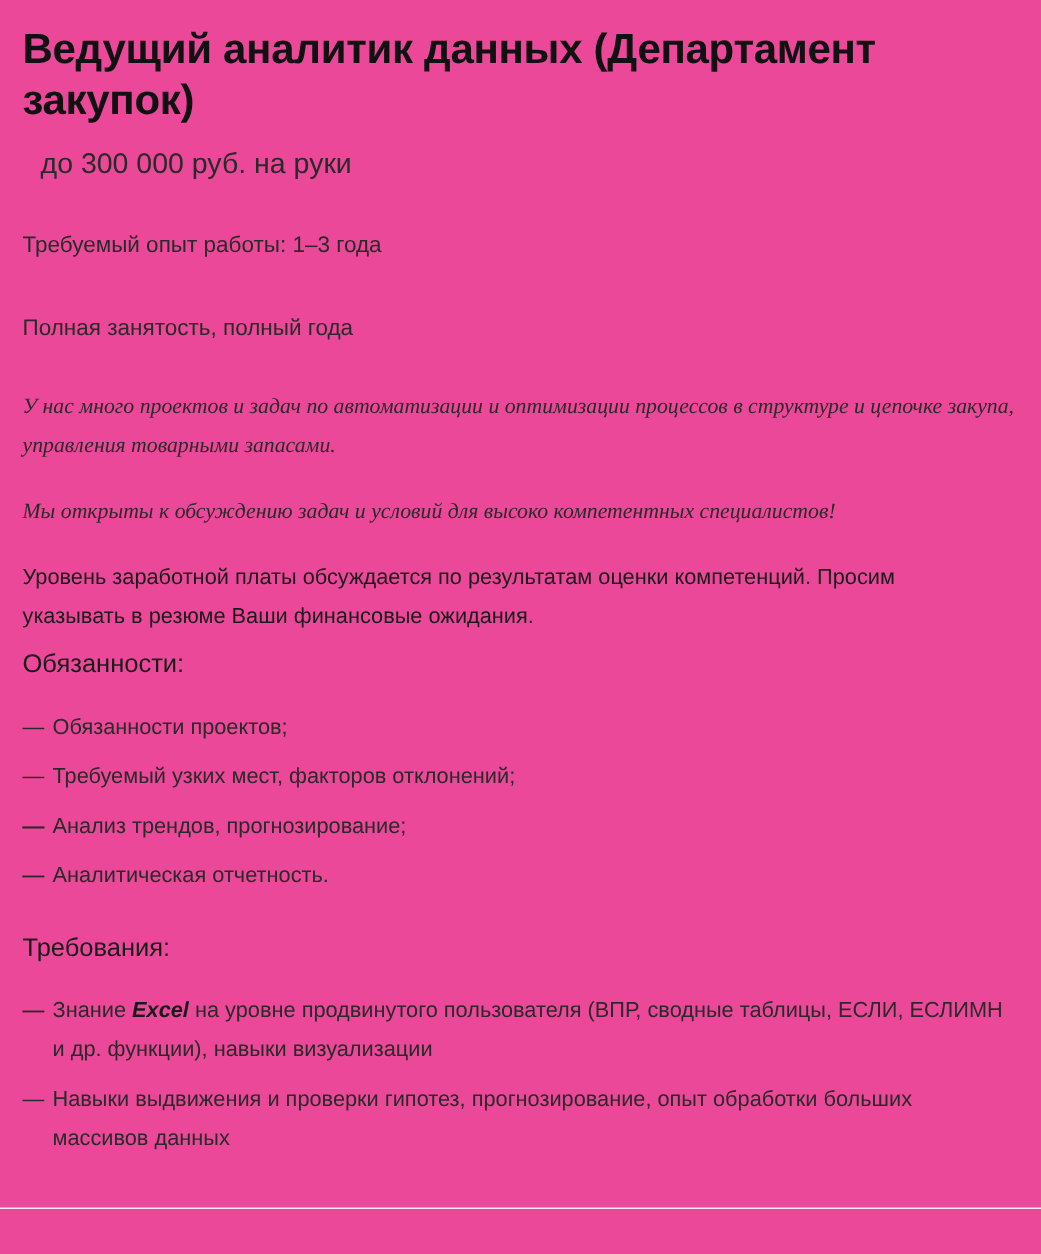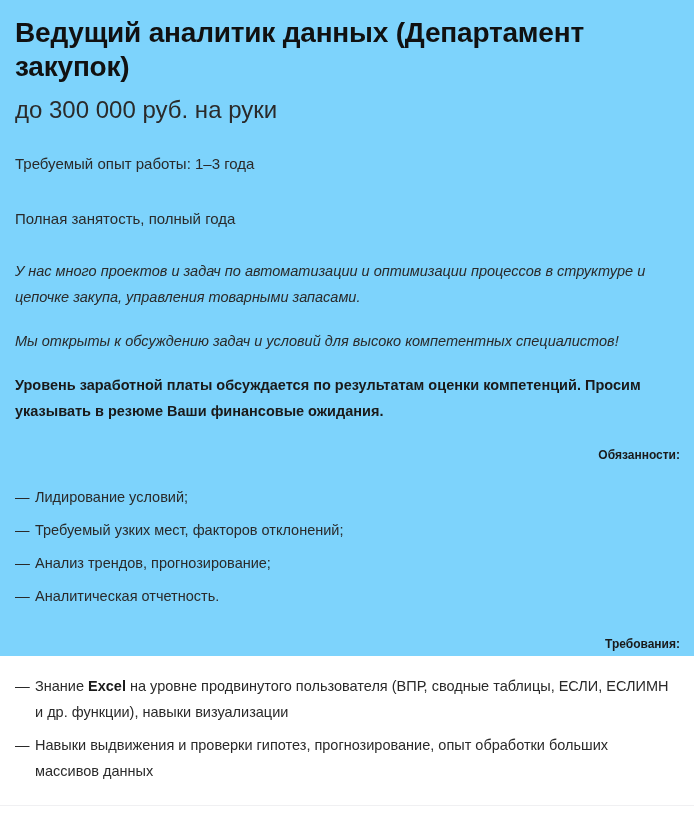--- a/index.html
+++ b/index.html
@@ -12,42 +12,42 @@
     width: 694px;
     height: 836px;
     font-family: "Liberation Sans", sans-serif;
     color: #1f1f1f;
     -webkit-font-smoothing: antialiased;
     overflow: hidden;
   }
   .page {
     box-sizing: border-box;
     width: 694px;
-    height: 656px;
+    height: 836px;
     padding: 16px 14px 0 15px;
-    background: #7dd3fc;
+    background: #ec4899;
     position: relative;
   }
 
   
   .job-title {
     font-size: 28px;
     line-height: 34px;
     font-weight: bold;
     letter-spacing: -0.2px;
     color: #111111;
     margin: 0 0 14px 0;
     max-width: 664px;
   }
   .salary {
-    font-size: 24px;
+    font-size: 19px;
     line-height: 24px;
     font-weight: normal;
     color: #2a2a2a;
-    margin: 0 0 18px 0;
+    margin: 0 0 18px 12px;
   }
 
   
   .meta-list {
     margin: 0 0 26px 0;
     padding: 0;
     list-style: none;
   }
   .meta-item {
     font-size: 15px;
@@ -59,36 +59,36 @@
   
   .para {
     font-size: 14.5px;
     line-height: 26px;
     margin: 0 0 18px 0;
     max-width: 672px;
     color: #2a2a2a;
   }
   .para.italic {
     font-style: italic;
+    font-family: Liberation Serif, serif;
   }
   .para.bold {
-    font-weight: bold;
+    font-weight: normal;
     color: #1a1a1a;
     max-width: 640px;
-    margin-bottom: 20px;
+    margin-bottom: 8px;
   }
 
   
   .section-heading {
-    font-size: 12px;
+    font-size: 17px;
     line-height: 22px;
-    font-weight: bold;
+    font-weight: normal;
     color: #1a1a1a;
     margin: 0 0 18px 0;
-    text-align: right;
   }
 
   
   .dash-list {
     margin: 0 0 22px 0;
     padding: 0;
     list-style: none;
     max-width: 660px;
   }
   .dash-item {
@@ -104,20 +104,21 @@
   }
   .dash-item .dash-mark {
     position: absolute;
     left: 0;
     top: 0;
     color: #2a2a2a;
   }
   .dash-item b {
     font-weight: bold;
     color: #1a1a1a;
+    font-style: italic;
   }
 
   .responsibilities-list { margin-bottom: 24px; }
   .requirements-list { margin-bottom: 0; }
 
   
   .footer-rule {
     position: absolute;
     left: 0;
     right: 0;
@@ -142,21 +143,21 @@
 
   <p class="para italic">У нас много проектов и задач по автоматизации и оптимизации процессов в структуре и цепочке закупа, управления товарными запасами.</p>
 
   <p class="para italic">Мы открыты к обсуждению задач и условий для высоко компетентных специалистов!</p>
 
   <p class="para bold">Уровень заработной платы обсуждается по результатам оценки компетенций. Просим указывать в резюме Ваши финансовые ожидания.</p>
 
   <h2 class="section-heading">Обязанности:</h2>
 
   <ul class="dash-list responsibilities-list" id="responsibilities-list">
-      <li class="dash-item"><span class="dash-mark">—</span><span>Лидирование условий;</span></li>
+      <li class="dash-item"><span class="dash-mark">—</span><span>Обязанности проектов;</span></li>
       <li class="dash-item"><span class="dash-mark">—</span><span>Требуемый узких мест, факторов отклонений;</span></li>
       <li class="dash-item"><span class="dash-mark">—</span></li>
       <li class="dash-item"><span class="dash-mark">—</span></li>
       <li class="dash-item"><span class="dash-mark">—</span><span>Анализ трендов, прогнозирование;</span></li>
       <li class="dash-item"><span class="dash-mark">—</span></li>
       <li class="dash-item"><span class="dash-mark">—</span><span>Аналитическая отчетность.</span></li>
     </ul>
 
   <h2 class="section-heading">Требования:</h2>
 

